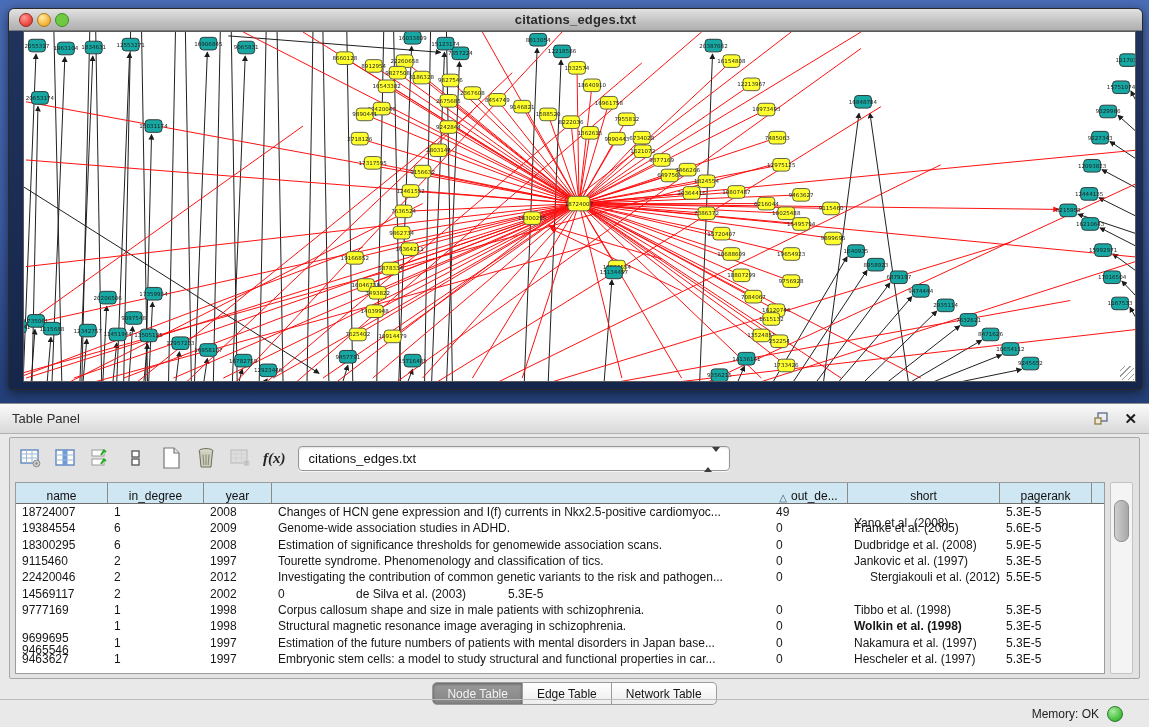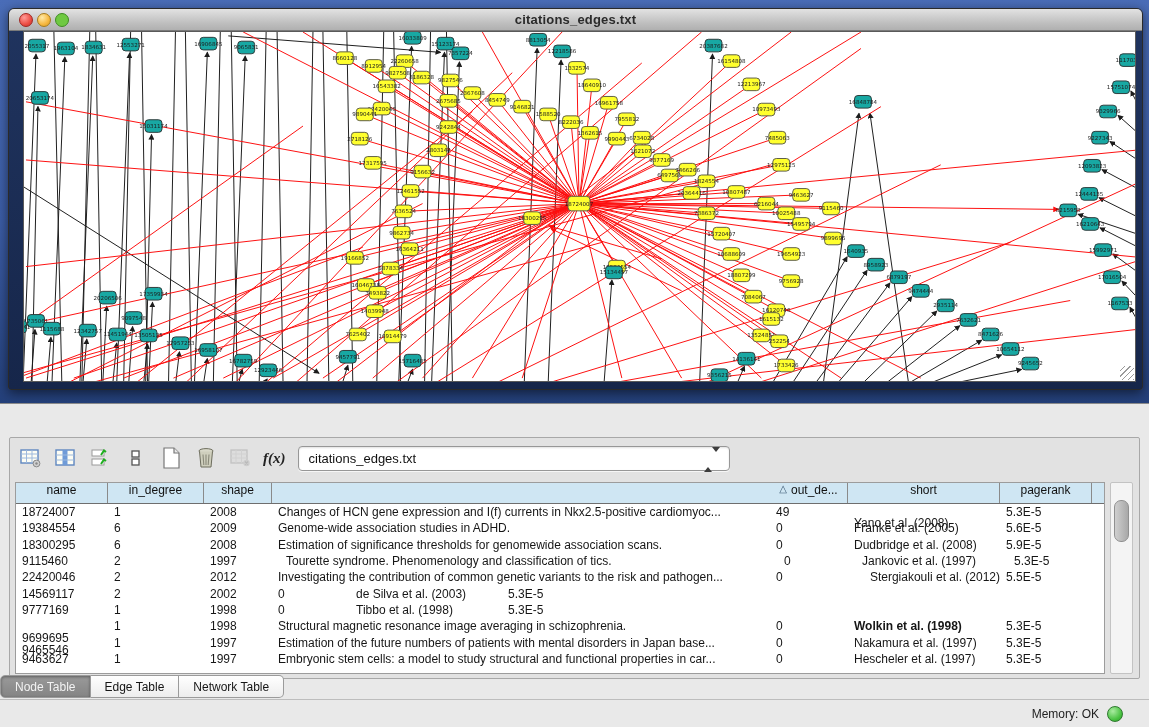--- a/index.html
+++ b/index.html
@@ -37,30 +37,30 @@
   .fx{font-size:15px;font-style:italic;font-weight:bold;color:#222;margin-right:12px;font-family:"Liberation Serif",serif;}
   .combo{position:relative;width:392px;height:23px;background:#fff;border:1px solid #979797;border-radius:4px;
     display:flex;align-items:center;padding:0 28px 0 10px;font-size:13px;color:#111;
     box-shadow:inset 0 1px 2px rgba(0,0,0,.12),0 1px 0 rgba(255,255,255,.7);}
   .combo .arrows{position:absolute;right:9px;top:5px;}
   .combo .up{width:0;height:0;border-left:4px solid transparent;border-right:4px solid transparent;border-bottom:5px solid #3c3c3c;margin-bottom:2px;}
   .combo .down{width:0;height:0;border-left:4px solid transparent;border-right:4px solid transparent;border-top:5px solid #3c3c3c;}
   .table-wrap{position:absolute;left:5px;right:34px;top:44px;bottom:4px;background:#fff;border:1px solid #9c9c9c;overflow:hidden;}
   .thead{display:flex;height:20px;background:#cfe6f3;border-bottom:1px solid #6e6e6e;}
   .th{box-sizing:border-box;border-right:1px solid #8a8a8a;font-size:12px;color:#111;
-    display:flex;align-items:flex-start;justify-content:center;gap:4px;overflow:hidden;white-space:nowrap;}
+    display:flex;align-items:flex-end;justify-content:center;gap:4px;overflow:hidden;white-space:nowrap;}
   .th .sortglyph{font-size:10px;color:#3c5a74;}
   .tbody{font-size:12px;color:#161616;}
   .tr{display:flex;height:16.3px;align-items:center;}
   .td{box-sizing:border-box;padding-left:6px;overflow:hidden;white-space:nowrap;}
   .vscroll{position:absolute;right:6px;top:44px;bottom:4px;width:21px;background:#f4f4f4;border:1px solid #c3c3c3;border-radius:2px;}
   .vthumb{position:absolute;left:3px;top:17px;width:13px;height:40px;border-radius:7px;
     background:linear-gradient(90deg,#cfcfcf,#a8a8a8);border:1px solid #909090;}
   
-  .tabs{position:absolute;left:0;right:0;top:271px;display:flex;justify-content:flex-start;}
+  .tabs{position:absolute;left:0;right:0;top:278px;display:flex;justify-content:center;}
   .tab{height:21px;padding:0 14px;display:flex;align-items:center;font-size:12px;color:#151515;
     background:linear-gradient(180deg,#ffffff,#ededed);border:1px solid #9b9b9b;border-left:none;}
   .tab:first-child{border-left:1px solid #9b9b9b;border-radius:5px 0 0 5px;}
   .tab:last-child{border-radius:0 5px 5px 0;}
   .tab.active{background:linear-gradient(180deg,#9a9a9a,#848484);color:#f3f3f3;box-shadow:inset 0 1px 3px rgba(0,0,0,.4);}
   .statusbar{position:absolute;left:0;right:0;bottom:0;height:28px;border-top:1px solid #bdbdbd;
     display:flex;align-items:center;justify-content:flex-end;padding-right:26px;font-size:12px;color:#222;}
   .memdot{width:14px;height:14px;border-radius:50%;margin-left:8px;border:1px solid #2f7a2f;
     background:radial-gradient(circle at 35% 30%,#a9eba0,#46c03e 65%,#2f9a2c);}
 </style>
@@ -525,20 +525,31 @@
           <text x="1120" y="310" font-size="5.6" text-anchor="middle" fill="#1c1c1c" font-family="&quot;DejaVu Sans&quot;,sans-serif">1167533</text>
           <rect x="566" y="197.5" width="22" height="15" rx="3.5" fill="#ffff2e" stroke="#5d5d46" stroke-width="1"></rect>
           <text x="577" y="207" font-size="5.6" text-anchor="middle" fill="#1c1c1c" font-family="&quot;DejaVu Sans&quot;,sans-serif">18724007</text>
         </svg>
       <div class="grip"></div>
     </div>
   </div>
 </div>
 
 <div class="table-panel">
+  <div class="panel-header">
+    <span>Table Panel</span>
+    <span class="spacer"></span>
+    <span class="ph-icon">
+      <svg width="16" height="14" viewBox="0 0 16 14">
+        <rect x="4" y="1" width="9" height="8" fill="none" stroke="#5a6b8c" stroke-width="1.3"></rect>
+        <rect x="1" y="6" width="6" height="6" fill="#efe9d2" stroke="#8a7f4a" stroke-width="1.3"></rect>
+      </svg>
+    </span>
+    <span class="ph-icon panel-close">✕</span>
+  </div>
 
   <div class="panel-body">
     <div class="toolbar">
       <span class="tb-btn">
         <svg width="22" height="20" viewBox="0 0 22 20">
           <rect x="1" y="2" width="17" height="13" fill="#fdfdf4" stroke="#5f87c0" stroke-width="1.4"></rect>
           <path d="M1 6h17M1 10h17M6.5 2v13M12 2v13" stroke="#9db9dd" stroke-width="1"></path>
           <circle cx="16.5" cy="15.5" r="3.4" fill="#cfcfcf" stroke="#8a8a8a"></circle>
           <circle cx="16.5" cy="15.5" r="1.2" fill="#8a8a8a"></circle>
         </svg>
@@ -596,21 +607,21 @@
 
     <div class="table-wrap">
       <div class="thead" id="thead">
           <div class="th" style="width: 92px;">
             <span>name</span>
           </div>
           <div class="th" style="width: 96px;">
             <span>in_degree</span>
           </div>
           <div class="th" style="width: 68px;">
-            <span>shape</span>
+            <span>year</span>
           </div>
           <div class="th" style="width: 498px; margin-top: 32px;">
             <span>title</span>
           </div>
           <div class="th" style="width: 78px;">
             <span class="sortglyph">△</span>
             <span>out_de...</span>
           </div>
           <div class="th" style="width: 152px;">
             <span>short</span>
@@ -644,21 +655,21 @@
             <div class="td" style="width: 68px;">2008</div>
             <div class="td" style="width: 498px;">Estimation of significance thresholds for genomewide association scans.</div>
             <div class="td" style="width: 78px;">0</div>
             <div class="td" style="width: 152px;">Dudbridge et al. (2008)</div>
             <div class="td" style="width: 92px;">5.9E-5</div>
           </div>
           <div class="tr">
             <div class="td" style="width: 92px;">9115460</div>
             <div class="td" style="width: 96px;">2</div>
             <div class="td" style="width: 68px;">1997</div>
-            <div class="td" style="width: 498px; margin-left: 8px;">Tourette syndrome. Phenomenology and classification of tics.</div>
+            <div class="td" style="width: 498px;">Tourette syndrome. Phenomenology and classification of tics.</div>
             <div class="td" style="width: 78px;">0</div>
             <div class="td" style="width: 152px;">Jankovic et al. (1997)</div>
             <div class="td" style="width: 92px;">5.3E-5</div>
           </div>
           <div class="tr">
             <div class="td" style="width: 92px;">22420046</div>
             <div class="td" style="width: 96px;">2</div>
             <div class="td" style="width: 68px;">2012</div>
             <div class="td" style="width: 498px;">Investigating the contribution of common genetic variants to the risk and pathogen...</div>
             <div class="td" style="width: 78px;">0</div>
@@ -670,20 +681,21 @@
             <div class="td" style="width: 96px;">2</div>
             <div class="td" style="width: 68px;">2002</div>
             <div class="td" style="width: 78px;">0</div>
             <div class="td" style="width: 152px;">de Silva et al. (2003)</div>
             <div class="td" style="width: 92px;">5.3E-5</div>
           </div>
           <div class="tr">
             <div class="td" style="width: 92px;">9777169</div>
             <div class="td" style="width: 96px;">1</div>
             <div class="td" style="width: 68px;">1998</div>
+            <div class="td" style="width: 498px;">Corpus callosum shape and size in male patients with schizophrenia.</div>
             <div class="td" style="width: 78px;">0</div>
             <div class="td" style="width: 152px;">Tibbo et al. (1998)</div>
             <div class="td" style="width: 92px;">5.3E-5</div>
           </div>
           <div class="tr">
             <div class="td" style="width: 92px; margin-top: 24px;">9699695</div>
             <div class="td" style="width: 96px;">1</div>
             <div class="td" style="width: 68px;">1998</div>
             <div class="td" style="width: 498px;">Structural magnetic resonance image averaging in schizophrenia.</div>
             <div class="td" style="width: 78px;">0</div>

